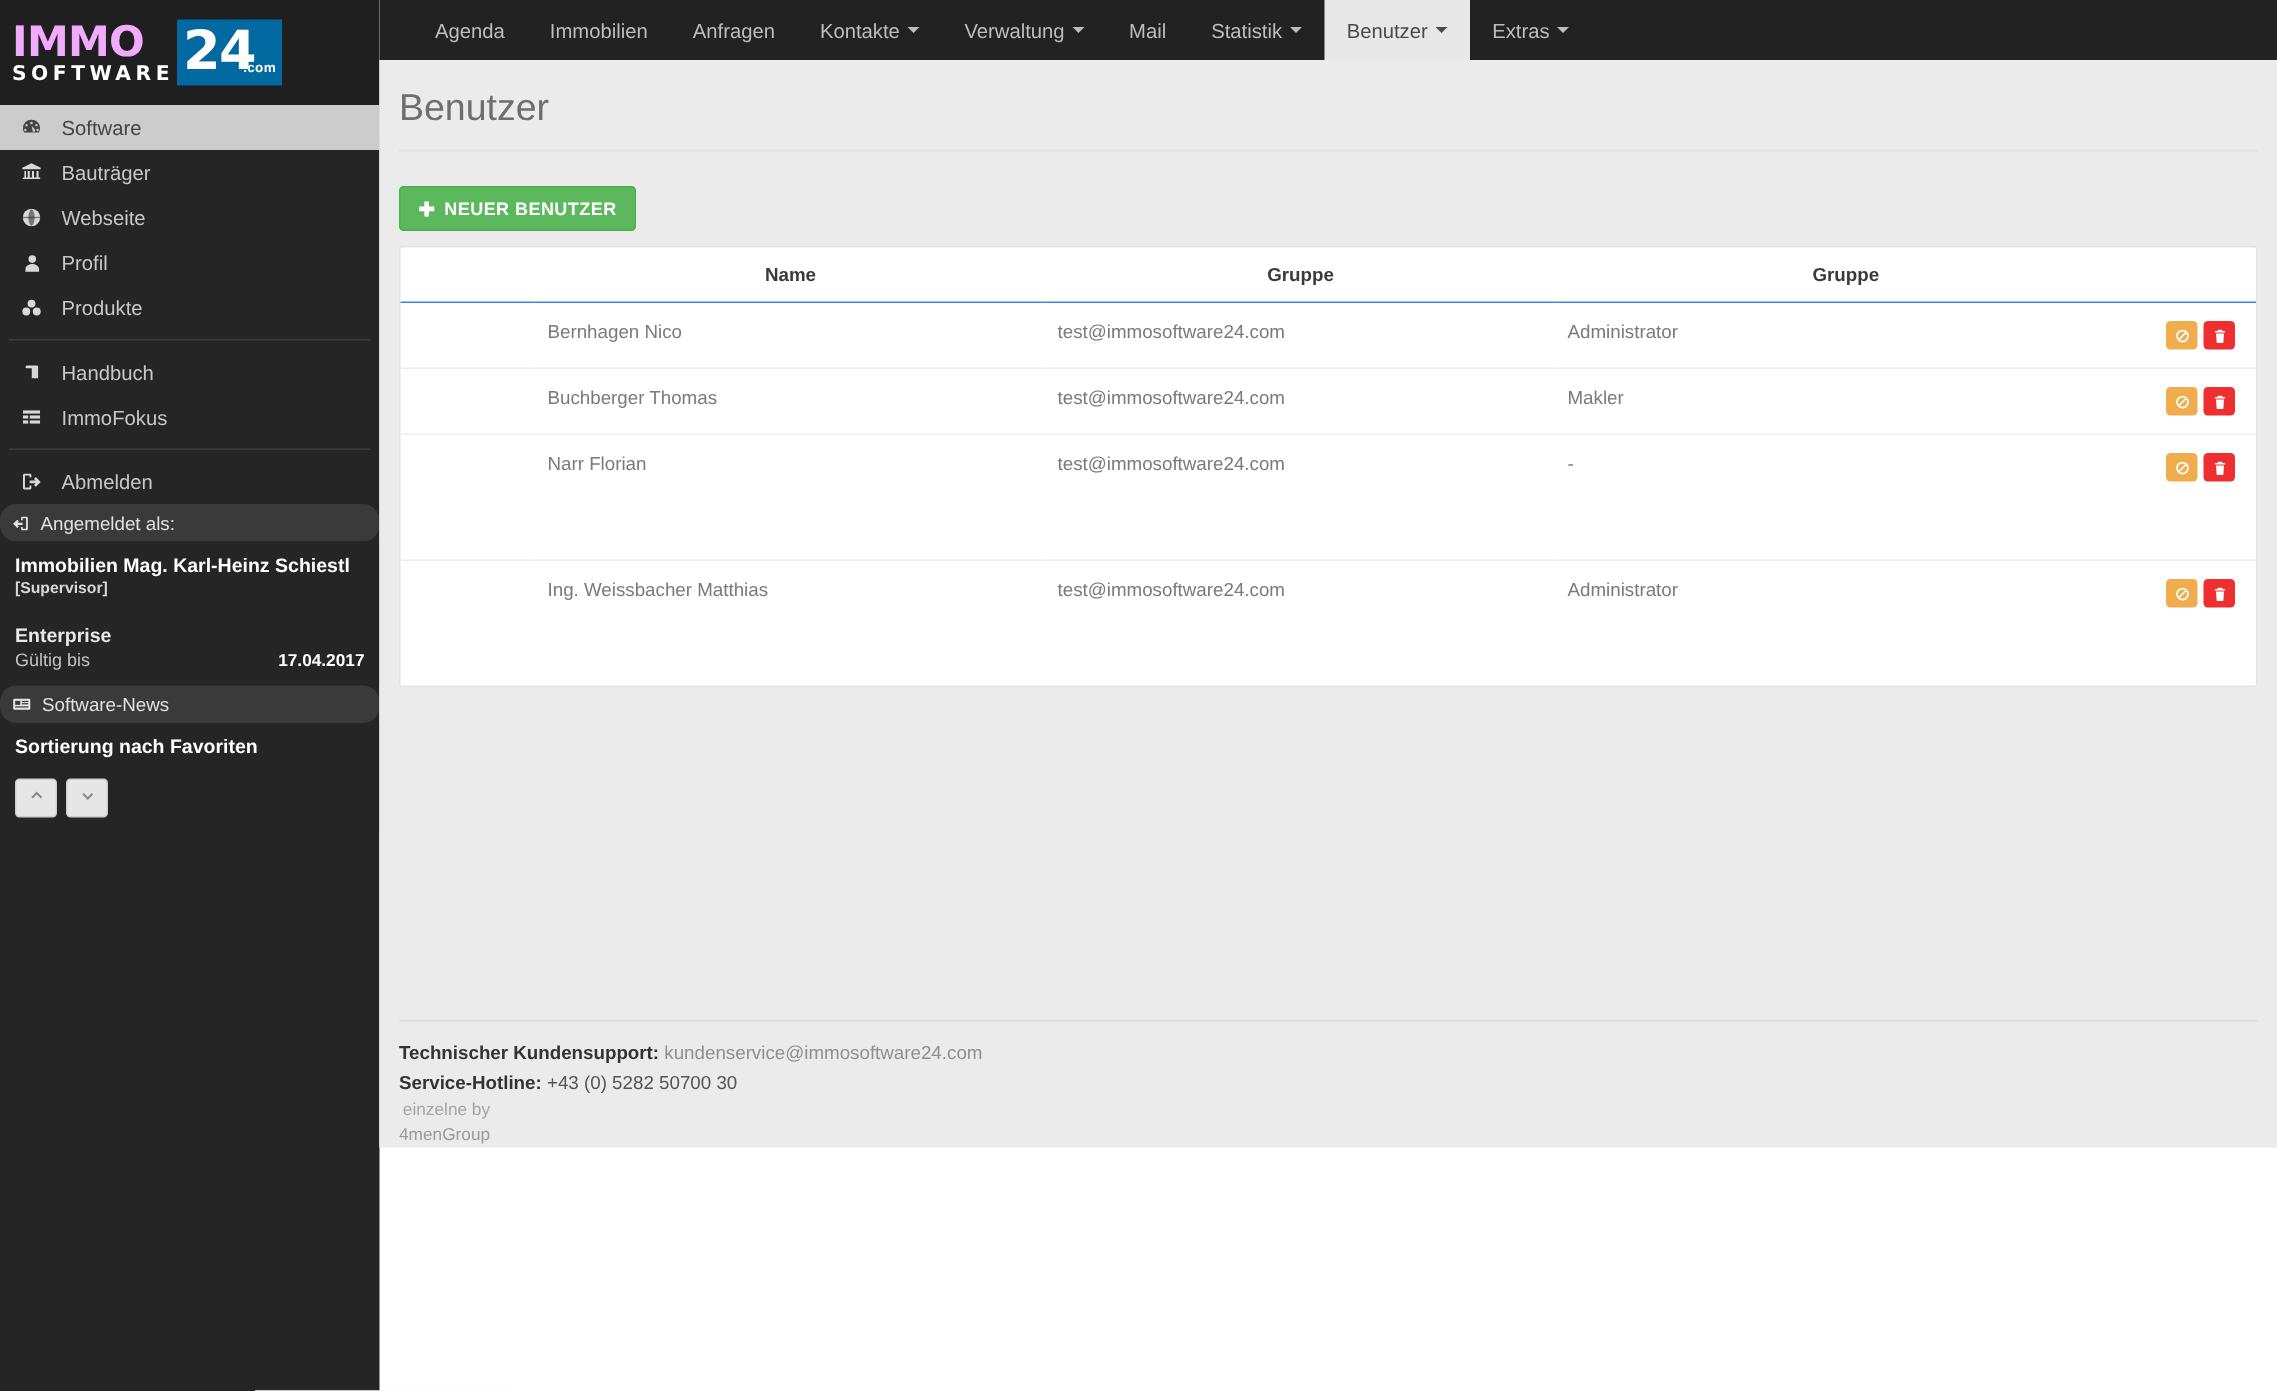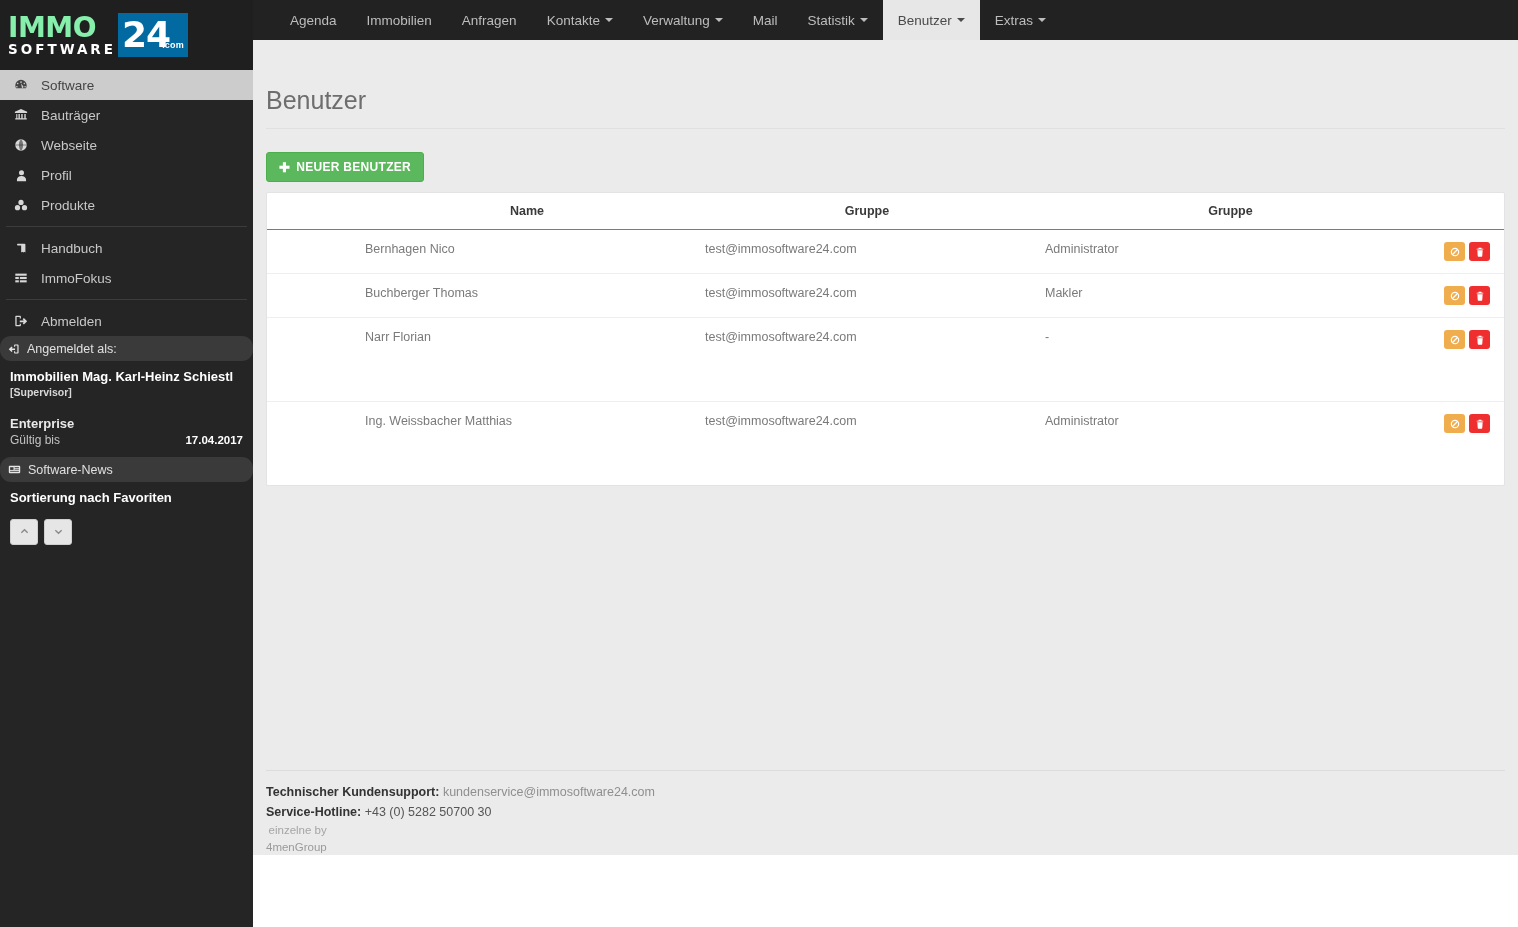--- a/index.html
+++ b/index.html
@@ -34,21 +34,21 @@
   }
   .logo-left {
     display: flex; flex-direction: column; justify-content: center;
     margin-right: 2px;
   }
   .logo-immo {
     font-family: "DejaVu Sans", sans-serif;
     font-weight: 700;
     font-size: 28px;
     letter-spacing: -0.5px;
-    color: #86efac;
+    color: #f0abfc;
   }
   .logo-software {
     font-family: "DejaVu Sans", sans-serif;
     font-weight: 700;
     font-size: 13.5px;
     letter-spacing: 3.0px;
     color: #ffffff;
     margin-top: 1px;
   }
   .logo-box {
@@ -163,25 +163,24 @@
     border: 1px solid #cfcfcf;
     border-radius: 3px;
     display: flex; align-items: center; justify-content: center;
     color: #8a8a8a;
     font-size: 10px;
     cursor: pointer;
   }
 
   
   .main {
-    flex: 1; height: 855px;
+    flex: 1; height: 765px;
     display: flex; flex-direction: column;
     background: #ebebeb;
     position: relative;
-    gap: 28px;
   }
   .topnav {
     height: 40px;
     background: #222222;
     display: flex; align-items: stretch;
     padding-left: 22px;
   }
   .topnav-item {
     display: flex; align-items: center;
     padding: 0 15px;

